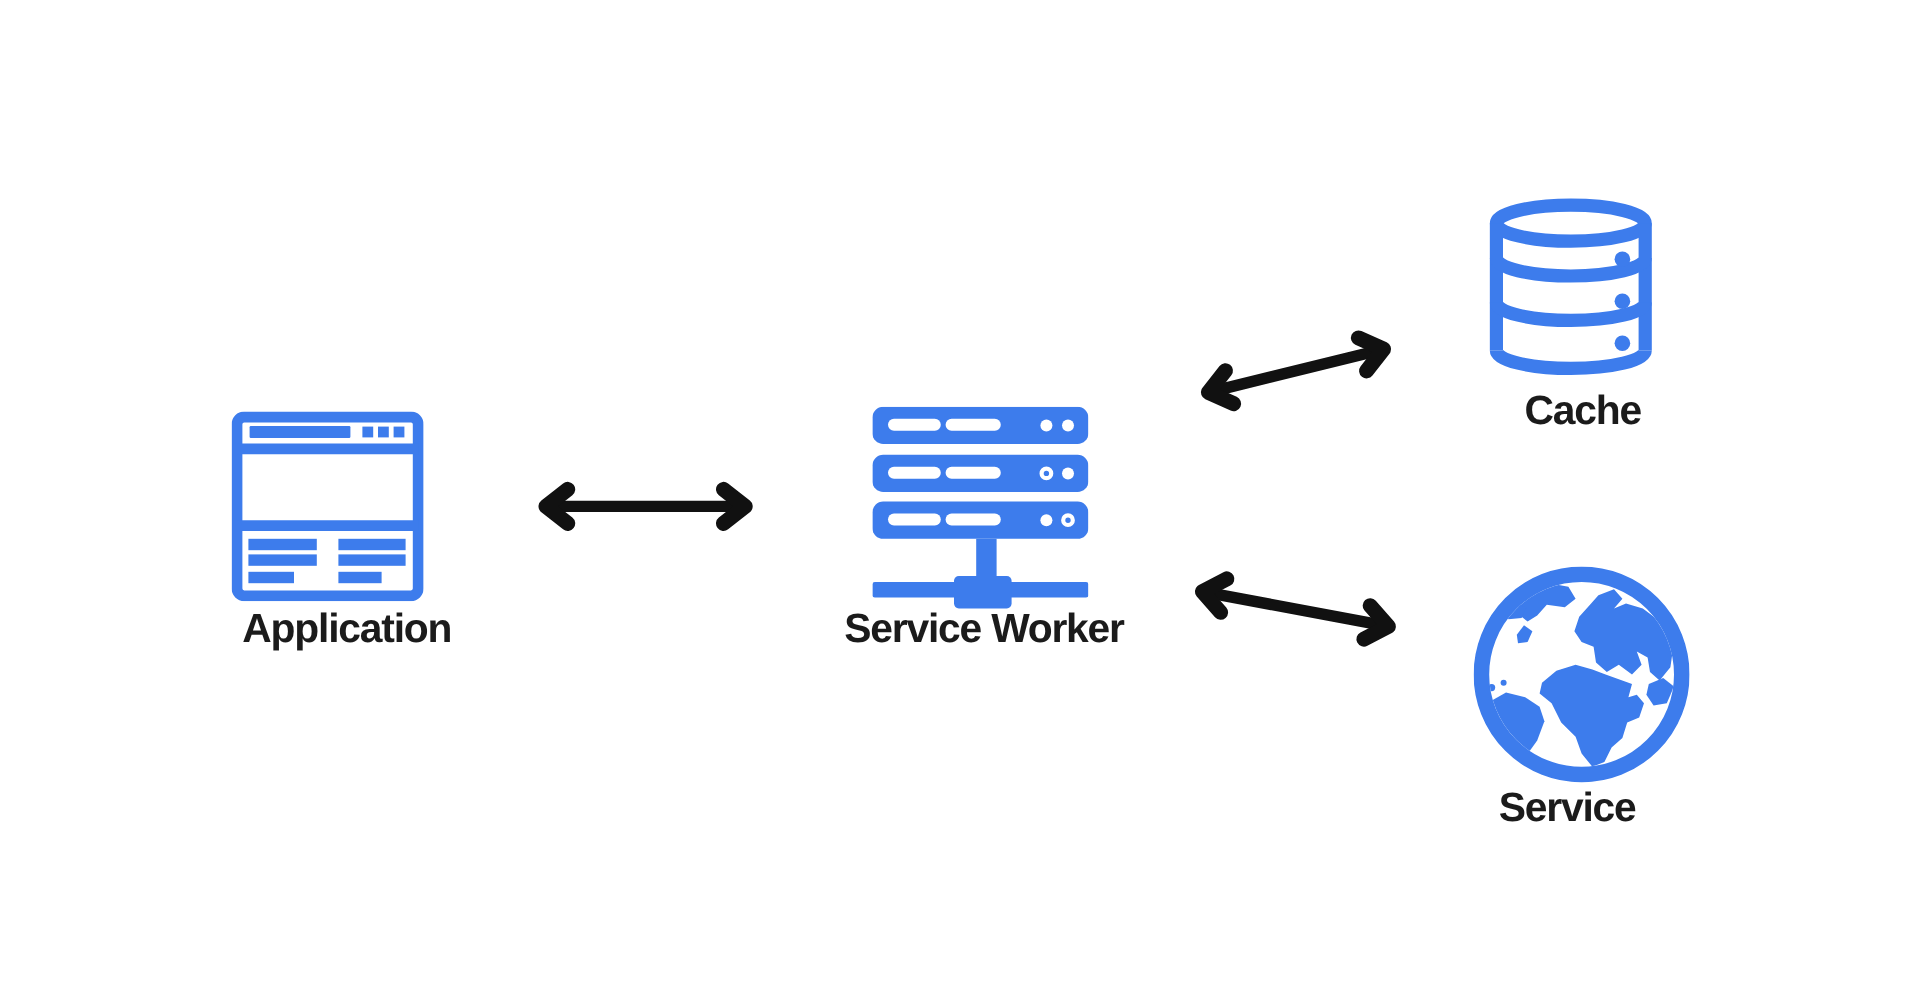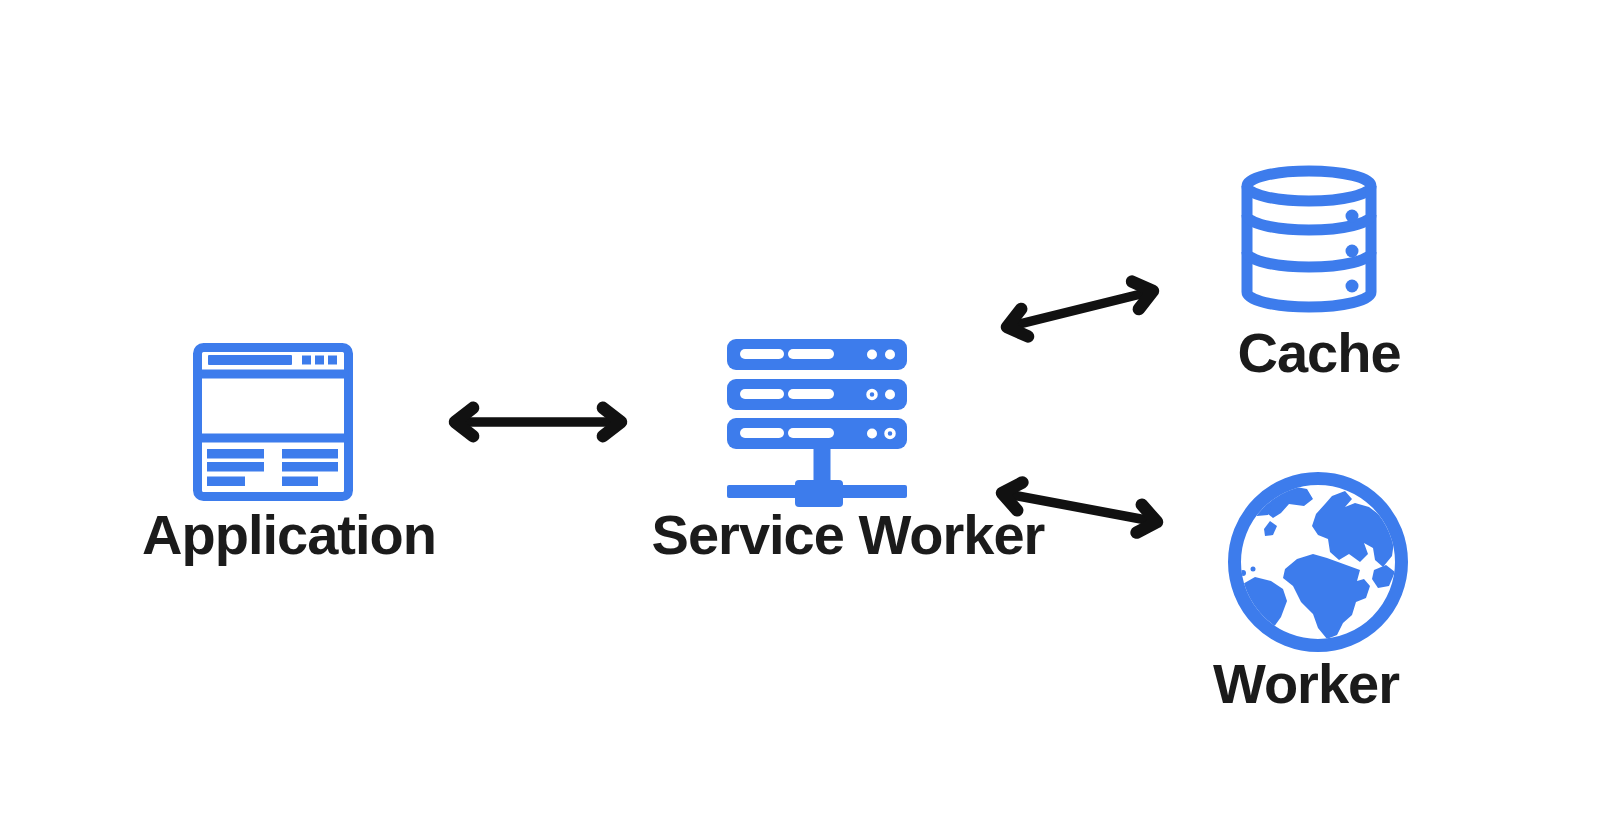--- a/index.html
+++ b/index.html
@@ -7,21 +7,21 @@
     position:relative;
     width:1600px;height:821px;
     background:#ffffff;
     overflow:hidden;
     font-family:"Liberation Sans", sans-serif;
   }
   .icon{position:absolute;color:#3D7CEC;}
   .node-label{
     position:absolute;
     transform:translateX(-50%);
-    font-size:56px;
+    font-size:34px;
     font-weight:700;
     letter-spacing:-1px;
     line-height:1;
     color:#1b1b1b;
     white-space:nowrap;
   }
   .arrow{position:absolute;color:#111111;}
 </style>
 </head>
 <body>
@@ -64,21 +64,21 @@
       <rect x="0" y="79" width="180" height="31" rx="9" fill="currentColor"></rect>
       <rect x="13" y="89" width="44" height="10" rx="5" fill="#fff"></rect>
       <rect x="61" y="89" width="46" height="10" rx="5" fill="#fff"></rect>
       <circle cx="145" cy="94.5" r="5" fill="#fff"></circle>
       <circle cx="163" cy="94.5" r="4" fill="none" stroke="#fff" stroke-width="3.5"></circle>
 
       <rect x="86.5" y="110" width="17" height="34" fill="currentColor"></rect>
       <rect x="0" y="146" width="180" height="13" rx="2" fill="currentColor"></rect>
       <rect x="68" y="141" width="48" height="27" rx="4" fill="currentColor"></rect>
     </svg>
-    <div class="node-label" style="left:848px;top:507px;">Service Worker</div>
+    <div class="node-label" style="left:820px;top:507px;">Service Worker</div>
   </div>
 
   <div class="node">
     <svg class="icon" style="left:1241px;top:165px;" width="136" height="148" viewBox="0 0 136 148">
       <ellipse cx="68" cy="21" rx="62" ry="15" fill="none" stroke="currentColor" stroke-width="11"></ellipse>
       <line x1="6" y1="21" x2="6" y2="127" stroke="currentColor" stroke-width="11"></line>
       <line x1="130" y1="21" x2="130" y2="127" stroke="currentColor" stroke-width="11"></line>
       <path d="M6,50 a62,15 0 0 0 124,0" fill="none" stroke="currentColor" stroke-width="11"></path>
       <path d="M6,87 a62,15 0 0 0 124,0" fill="none" stroke="currentColor" stroke-width="11"></path>
       <path d="M6,127 a62,15 0 0 0 124,0" fill="none" stroke="currentColor" stroke-width="11"></path>
@@ -102,21 +102,21 @@
         <path d="M26,39 L34,31 L44,34 L40,43 L29,44 Z"></path>
         <path d="M36,57 L42,49 L49,54 L45,63 L37,64 Z"></path>
         <path d="M84,54 L88,42 L97,32 L104,24 L117,19 L124,27 L117,35 L127,31 L141,35 L153,44 L161,56 L166,70 L164,84 L155,95 L147,88 L145,76 L136,71 L140,82 L132,90 L121,82 L111,88 L102,80 L100,67 L90,63 Z"></path>
         <path d="M57,97 L69,87 L85,82 L99,86 L110,90 L121,94 L132,98 L129,109 L136,107 L142,114 L138,126 L128,130 L124,143 L115,151 L109,163 L99,167 L90,156 L85,142 L73,130 L65,114 L55,106 Z"></path>
         <path d="M146,98 L158,93 L167,100 L161,114 L150,116 L144,107 Z"></path>
         <path d="M13,113 L27,105 L43,109 L55,117 L59,129 L53,145 L43,159 L31,167 L21,158 L13,142 L9,127 Z"></path>
         <circle cx="15" cy="101" r="3"></circle>
         <circle cx="25" cy="97" r="2.5"></circle>
       </g>
     </svg>
-    <div class="node-label" style="left:1306px;top:656px;">Worker</div>
+    <div class="node-label" style="left:1306px;top:656px;">Service</div>
   </div>
 
   <svg class="arrow" style="left:438px;top:396px;" width="200" height="52" viewBox="0 0 200 52">
     <line x1="17" y1="26" x2="183" y2="26" stroke="currentColor" stroke-width="9.5" stroke-linecap="round"></line>
     <path d="M35.1,11.8 L17,26 L35.1,40.2" fill="none" stroke="currentColor" stroke-width="12.5" stroke-linecap="round" stroke-linejoin="round"></path>
     <path d="M164.9,11.8 L183,26 L164.9,40.2" fill="none" stroke="currentColor" stroke-width="12.5" stroke-linecap="round" stroke-linejoin="round"></path>
   </svg>
 
   <svg class="arrow" style="left:985px;top:265px;" width="190" height="90" viewBox="0 0 190 90">
     <line x1="22" y1="62" x2="168" y2="26" stroke="currentColor" stroke-width="9.5" stroke-linecap="round"></line>

